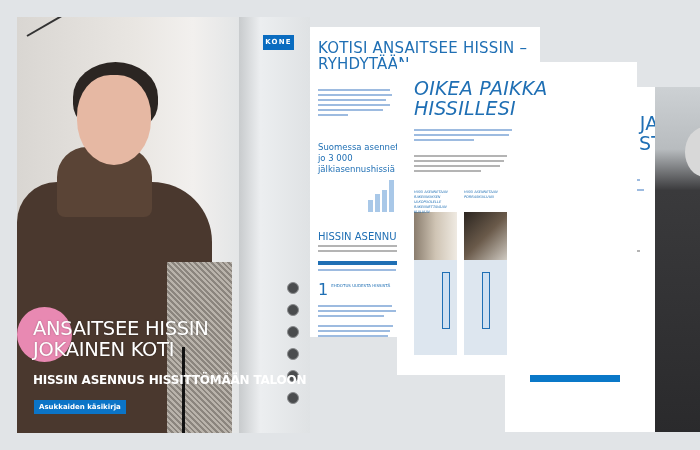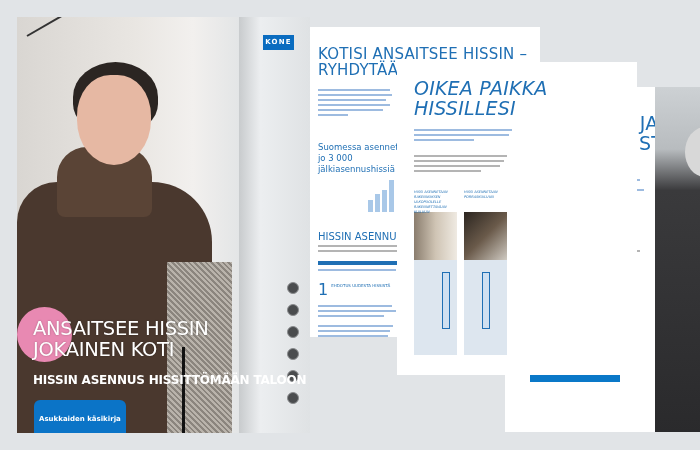--- a/index.html
+++ b/index.html
@@ -28,21 +28,21 @@
   #p3 .lead { position:absolute; left:17px; top:67px; width:100px; }
   #p3 .body { position:absolute; left:17px; top:93px; width:95px; }
   #p3 .col { position:absolute; top:128px; width:43px; }
   #p3 .col .cap { font-size:3.5px; line-height:5px; color:#1f6fb4; height:22px; }
   #p3 .col .photo { height:48px; }
   #p3 .col .diag { height:95px; background:#dde6ef; position:relative; }
   .shaft { position:absolute; left:28px; top:12px; width:6px; height:55px; border:1.5px solid #1f6fb4; background:#cfe0f1; }
 
   
   #p2 { left:310px; top:27px; width:230px; height:345px; z-index:1; }
-  #p2 .title { position:absolute; left:8px; top:20px; font-size:15px; }
+  #p2 .title { position:absolute; left:8px; top:14px; font-size:15px; }
   #p2 .lead { position:absolute; left:8px; top:62px; width:76px; }
   #p2 .sub { position:absolute; left:8px; top:115px; font-size:8.5px; line-height:11px; color:#1f6fb4; width:90px; }
   #p2 .chart { position:absolute; left:58px; top:153px; width:30px; height:32px; }
   #p2 .chart span { position:absolute; bottom:0; width:5px; background:#a9c8e8; }
   #p2 .h2 { position:absolute; left:8px; top:204px; font-size:10px; color:#1f6fb4; white-space:nowrap; }
   #p2 .bar { position:absolute; left:8px; top:234px; width:80px; height:4px; background:#1f6fb4; }
   #p2 .barcap { position:absolute; left:8px; top:242px; width:82px; }
   #p2 .step { position:absolute; left:8px; top:256px; width:82px; }
   #p2 .step .num { font-size:16px; color:#1f6fb4; float:left; margin-right:3px; line-height:14px; }
   #p2 .step .st { font-size:4px; color:#1f6fb4; line-height:5px; }
@@ -59,21 +59,21 @@
   #cover .neck { position:absolute; left:40px; top:130px; width:95px; height:70px; border-radius:30px 30px 8px 8px; background:#5a4436; }
   #cover .sweater { position:absolute; left:0; top:165px; width:195px; height:260px; border-radius:40px 60px 0 0; background:#4a382e; }
   #cover .bag { position:absolute; left:150px; top:245px; width:65px; height:175px; background:repeating-linear-gradient(45deg,#b9b3ab 0 2px,#8b857e 2px 4px); }
   #cover .bag-stripe { position:absolute; left:165px; top:330px; width:3px; height:90px; background:#111; }
   #cover .roll { position:absolute; left:0; top:290px; width:55px; height:55px; border-radius:50%; background:#e889b2; }
   #cover .buttons { position:absolute; left:270px; top:265px; width:14px; }
   #cover .buttons span { display:block; width:10px; height:10px; border-radius:50%; background:#4a4c4e; margin-bottom:10px; border:1px solid #8a8c8e; }
   #cover .kone { position:absolute; left:246px; top:18px; width:31px; height:15px; background:#0a6cc0; color:#fff; font-size:7px; font-weight:bold; letter-spacing:1.2px; text-align:center; line-height:15px; }
   #cover .ctitle { position:absolute; left:16px; top:301px; font-size:19.5px; line-height:21px; color:#fff; letter-spacing:-0.3px; text-shadow:0 0 2px rgba(0,0,0,.3); }
   #cover .csub { position:absolute; left:16px; top:356px; font-size:12px; color:#fff; font-weight:bold; letter-spacing:-0.2px; }
-  #cover .cbtn { position:absolute; left:17px; top:383px; background:#0b74c7; color:#fff; font-size:7px; font-weight:bold; padding:15px 5px;border-radius:6px; }
+  #cover .cbtn { position:absolute; left:17px; top:383px; background:#0b74c7; color:#fff; font-size:7px; font-weight:bold; padding:3px 5px; }
 </style>
 </head>
 <body>
 
 <div class="page" id="p4">
   <div class="h1 title">
     <div>RAHOITUS JA</div>
     <div>KUSTANNUSTEN</div>
     <div>JYVITYS</div>
   </div>

